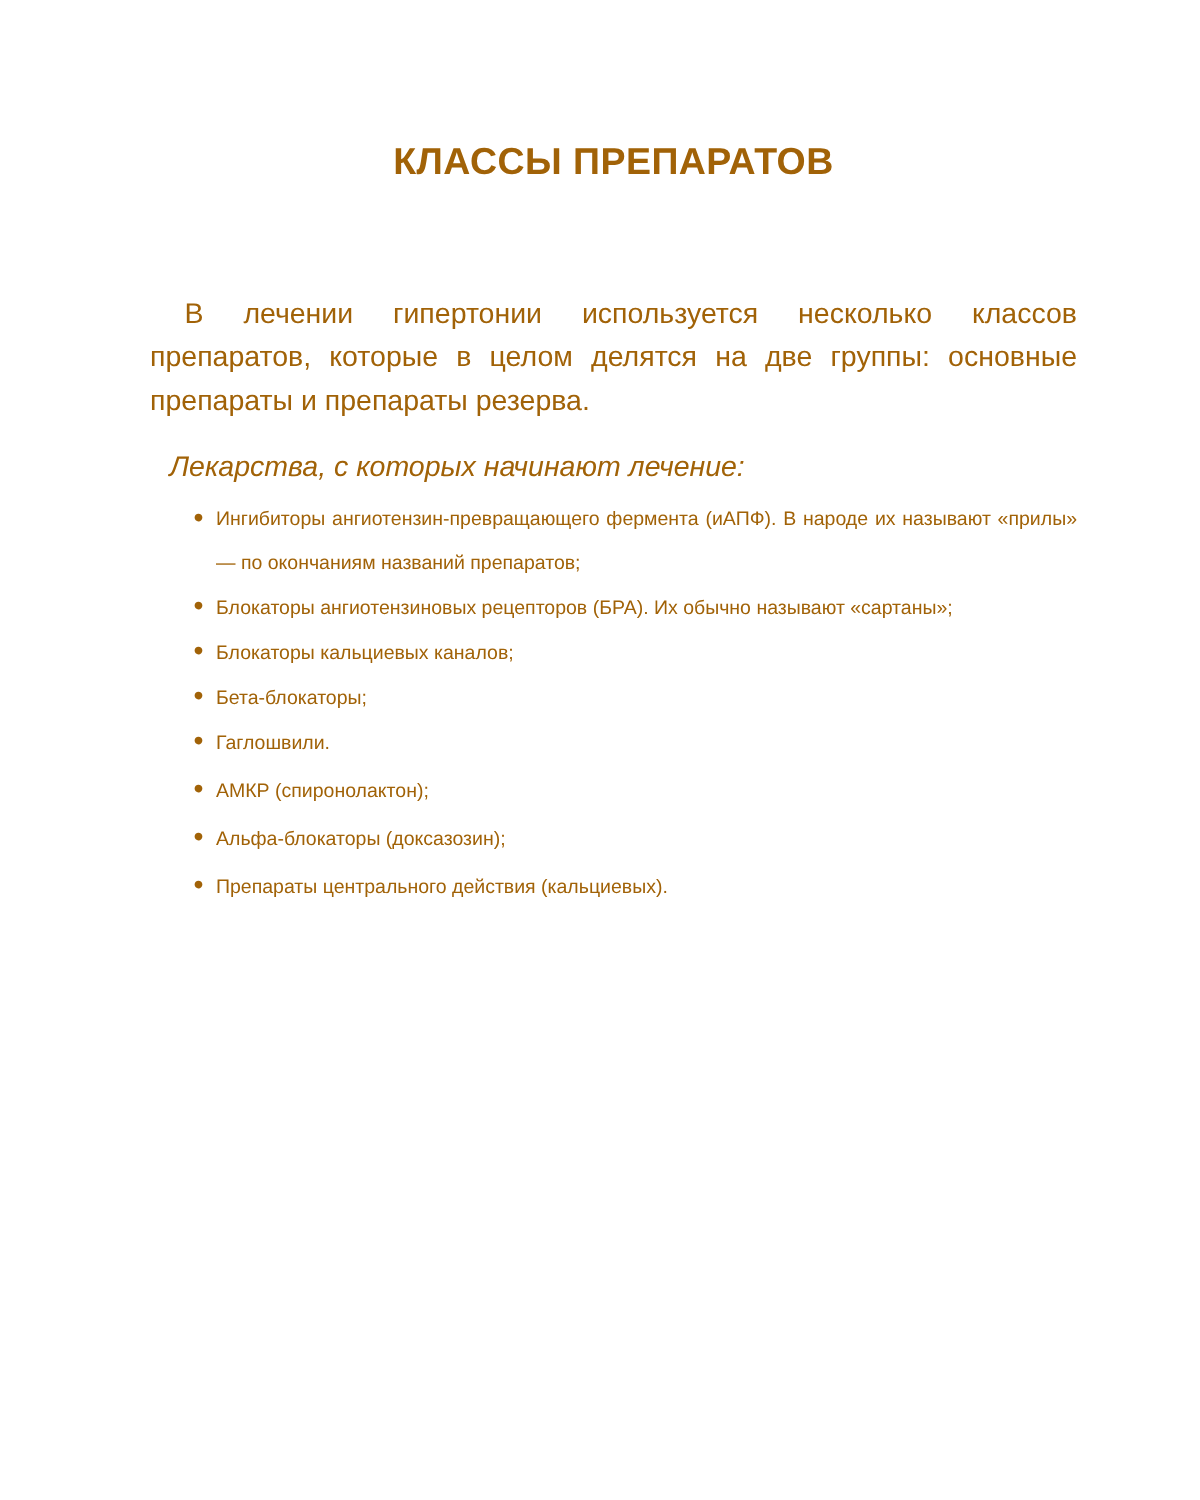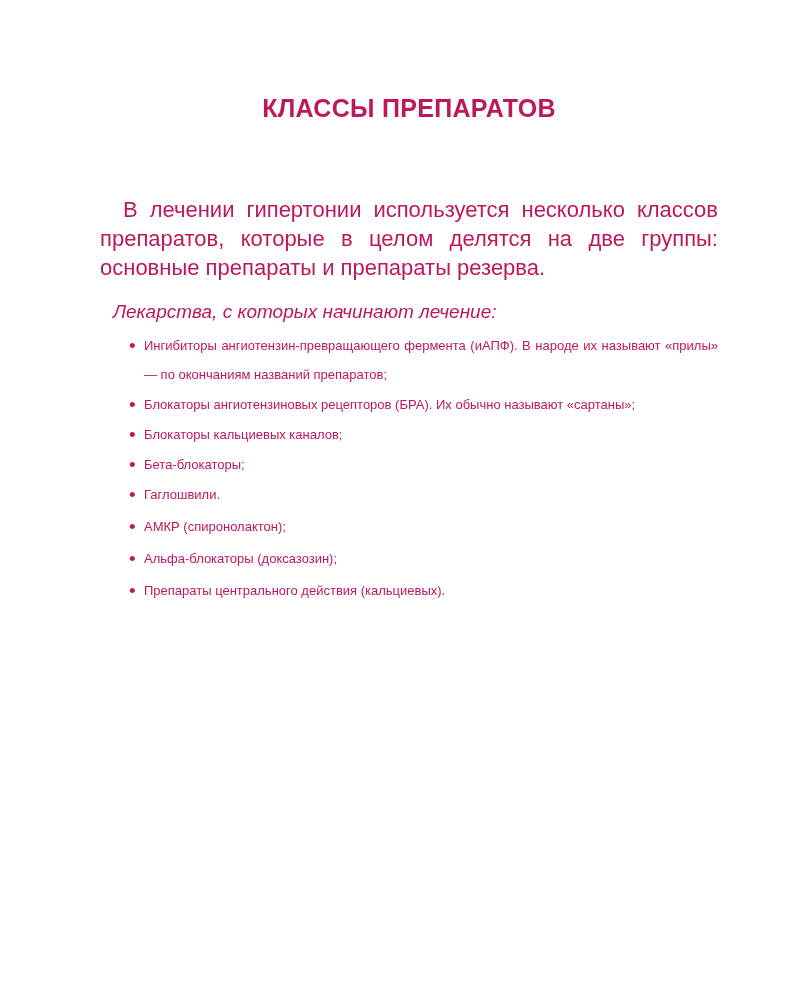--- a/index.html
+++ b/index.html
@@ -4,40 +4,40 @@
 <style>
   * { margin: 0; padding: 0; box-sizing: border-box; }
   html, body { background: #ffffff; }
   .page {
     position: relative;
     width: 800px;
     height: 876px;
     background: #ffffff;
     overflow: hidden;
     font-family: "Liberation Sans", sans-serif;
-    color: #be185d;
+    color: #a16207;
     border-radius: 32px;
   }
   .content {
     position: absolute;
     left: 100px;
     top: 0;
     width: 618px;
   }
   .chapter-title {
     margin-top: 93px;
     font-size: 25px;
     font-weight: bold;
     line-height: 30px;
     text-align: center;
     letter-spacing: 0.3px;
   }
   .intro {
     margin-top: 72px;
-    font-size: 22px;
+    font-size: 19px;
     line-height: 29px;
     text-align: justify;
     text-indent: 23px;
   }
   .section-heading {
     font-size: 19px;
     font-style: italic;
     line-height: 29px;
     margin-left: 13px;
   }

